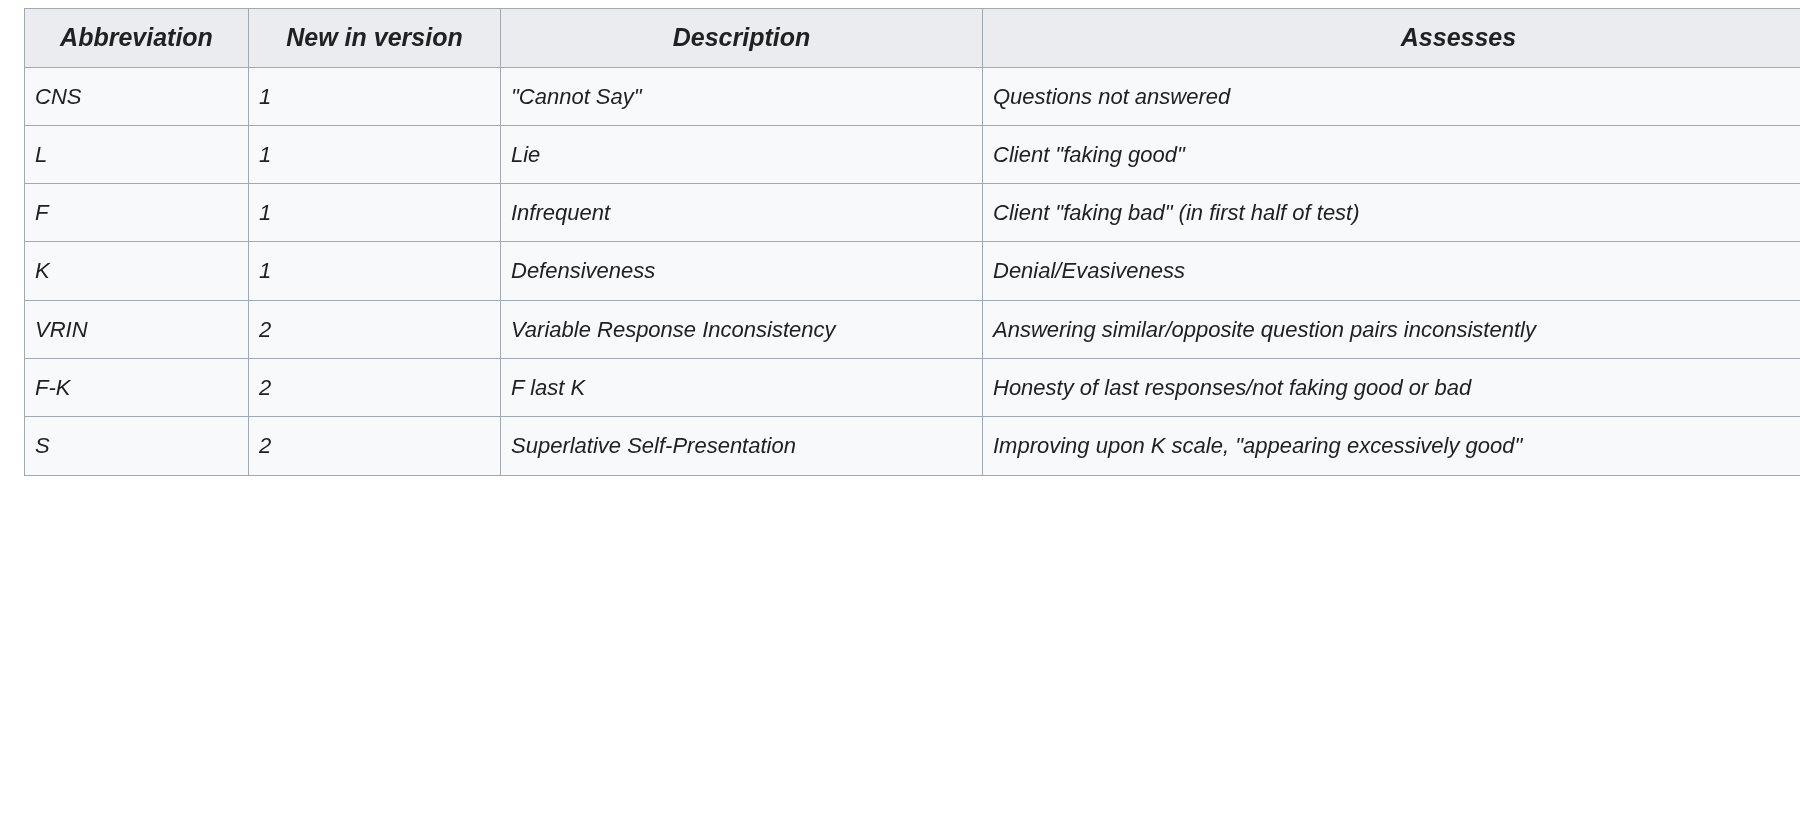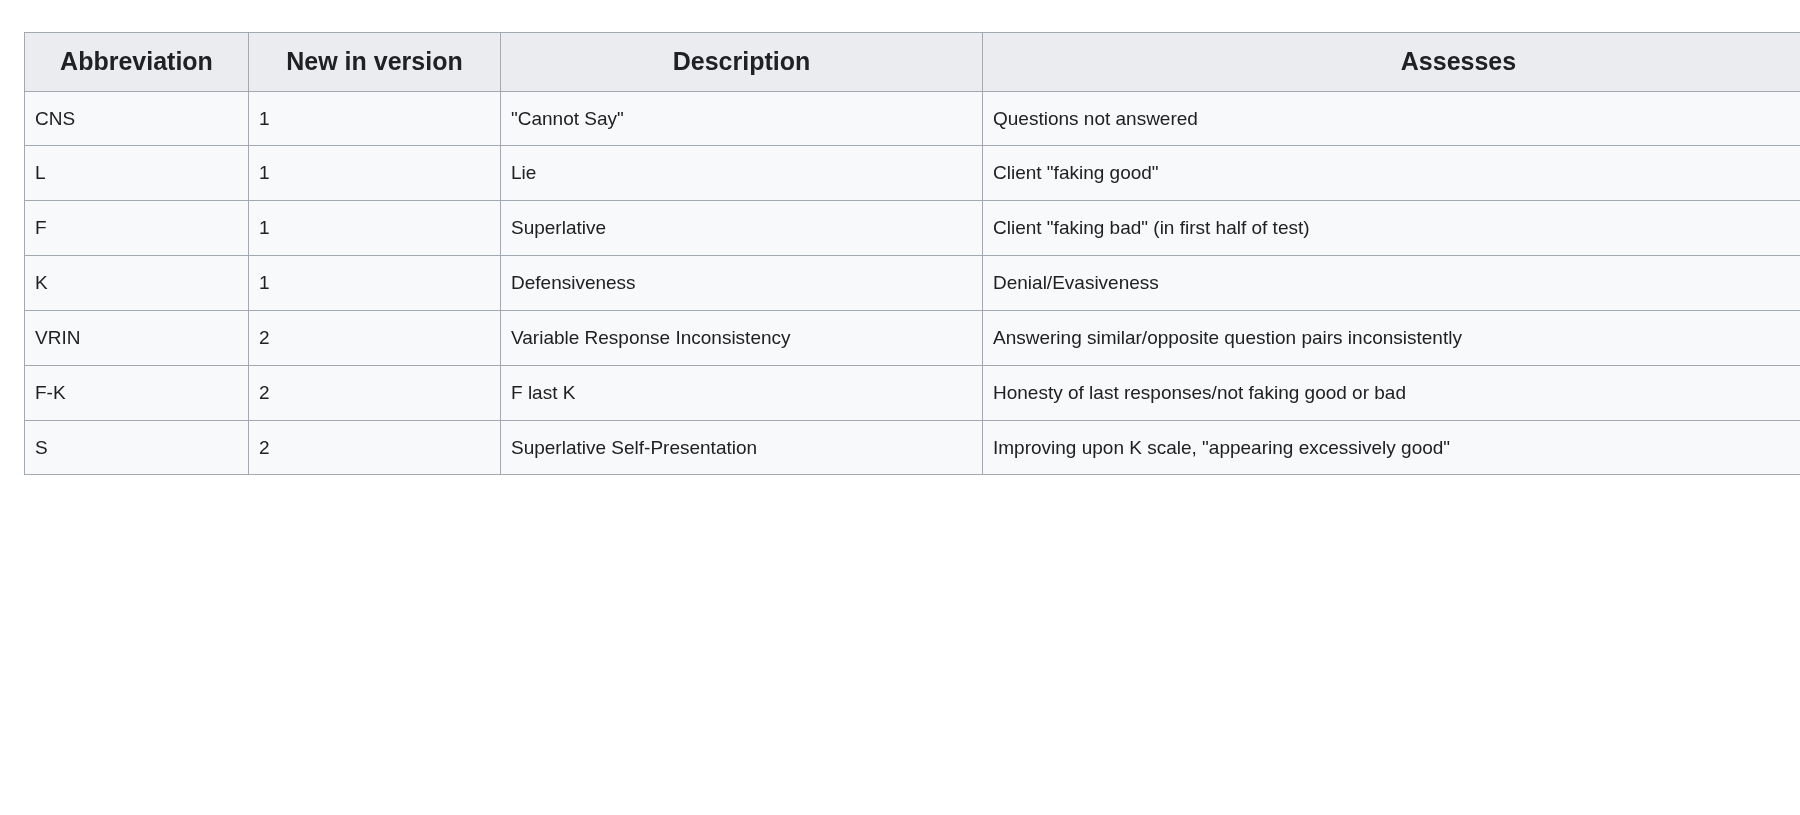--- a/index.html
+++ b/index.html
@@ -17,22 +17,23 @@
   .page {
     position: relative;
     width: 1800px;
     height: 815px;
     background: #ffffff;
     box-sizing: border-box;
   }
   .table-wrap {
     position: absolute;
     left: 24px;
-    top: 32px;
+    top: 8px;
     width: 1758px;
+    font-style: italic;
   }
   table.wikitable {
     border-collapse: collapse;
     border-spacing: 0;
     width: 1758px;
     background: #f8f9fa;
     color: #202122;
     border: 1px solid #a2a9b1;
     table-layout: fixed;
   }
@@ -44,21 +45,21 @@
     font-size: 25px;
     line-height: 1.1;
     text-align: center;
     vertical-align: middle;
     color: #202122;
     box-sizing: border-box;
   }
   table.wikitable > tbody > tr > td {
     border: 1px solid #a2a9b1;
     padding: 16px 10px;
-    font-size: 19px;
+    font-size: 22px;
     line-height: 1.15;
     text-align: left;
     vertical-align: middle;
     color: #202122;
     background: #f8f9fa;
     white-space: nowrap;
     overflow: hidden;
     box-sizing: border-box;
   }
   th.col-abbr  { width: 224px; text-align: center; }
@@ -93,21 +94,21 @@
         </tr>
         <tr>
           <td class="col-abbr">L</td>
           <td class="col-ver">1</td>
           <td class="col-desc">Lie</td>
           <td class="col-assess">Client "faking good"</td>
         </tr>
         <tr>
           <td class="col-abbr">F</td>
           <td class="col-ver">1</td>
-          <td class="col-desc">Superlative</td>
+          <td class="col-desc">Infrequent</td>
           <td class="col-assess">Client "faking bad" (in first half of test)</td>
         </tr>
         <tr>
           <td class="col-abbr">K</td>
           <td class="col-ver">1</td>
           <td class="col-desc">Defensiveness</td>
           <td class="col-assess">Denial/Evasiveness</td>
         </tr>
         <tr>
           <td class="col-abbr">VRIN</td>

